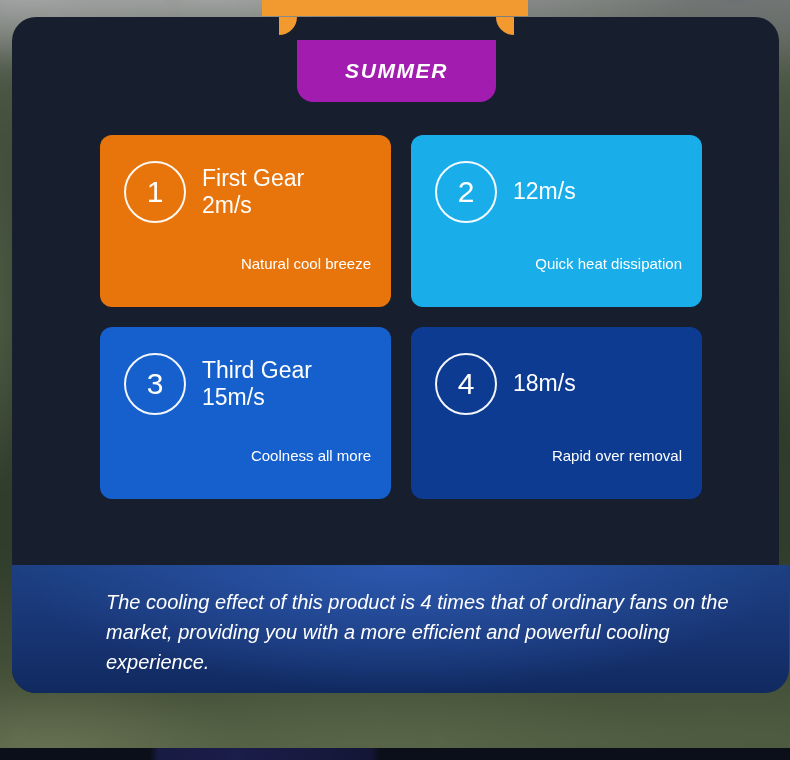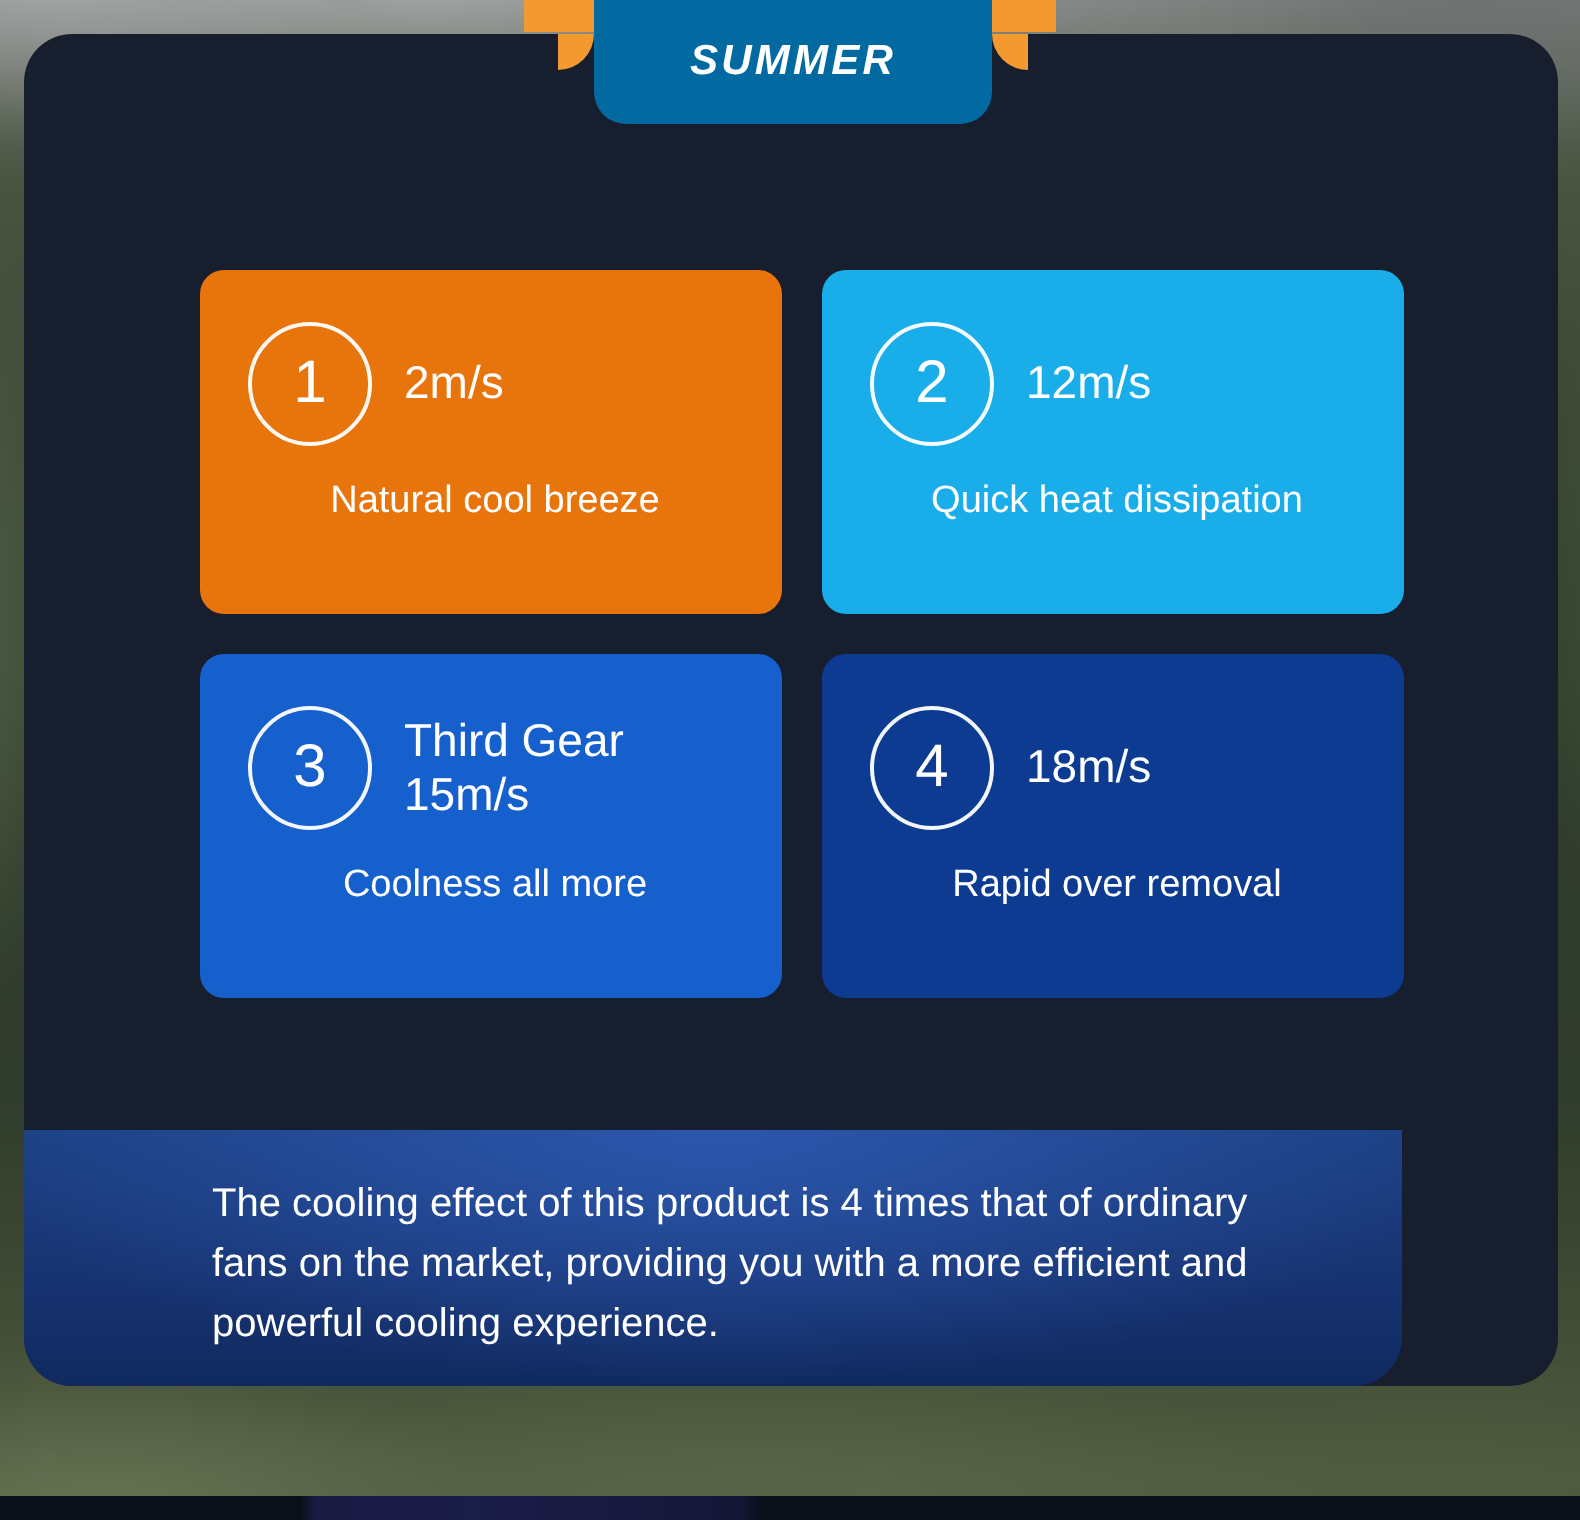--- a/index.html
+++ b/index.html
@@ -173,40 +173,41 @@
     font-size: 23px;
     font-weight: 400;
     white-space: nowrap;
   }
   .card-speed {
     color: #ffffff;
     font-size: 23px;
     font-weight: 400;
   }
   .card-desc {
-    margin-top: 17px;
-    text-align: center;
-    color: #ffffff;
-    font-size: 19px;
+    margin-top: 32px;
+    text-align: right;
+    color: #ffffff;
+    font-size: 15px;
     font-weight: 400;
   }
 
   
   .footer {
     position: absolute;
     left: 12px;
     top: 565px;
-    width: 689px;
+    width: 777px;
     height: 128px;
     border-radius: 0 0 24px 24px;
     background:
       radial-gradient(ellipse 520px 160px at 50% 8%, #2a55a8 0%, rgba(42,85,168,0) 72%),
       linear-gradient(180deg, #1b3c7f 0%, #1a3straight 0%, #17326d 55%, #0e2558 100%);
     background-color: #14306a;
     overflow: hidden;
+    font-style: italic;
   }
   .footer-inner {
     padding: 22px 60px 0 94px;
     color: #ffffff;
     font-size: 20px;
     line-height: 1.5;
   }
 </style>
 <style>.notch::before{background:#f2992f !important;}</style></head>
 <body>
@@ -217,20 +218,21 @@
   <div class="bg-noise"></div>
 
   <div class="panel" style="background: rgb(23, 30, 46);">
 
     <div class="grid">
 
       <div class="card" style="background: rgb(232, 116, 12);">
         <div class="card-head">
           <div class="num-circle">1</div>
           <div class="card-titles">
+            <div class="card-title">First Gear</div>
             <div class="card-speed">2m/s</div>
           </div>
         </div>
         <div class="card-desc">Natural cool breeze</div>
       </div>
 
       <div class="card" style="background: rgb(25, 174, 234);">
         <div class="card-head">
           <div class="num-circle">2</div>
           <div class="card-titles">
@@ -265,19 +267,19 @@
   </div>
 
   <div class="footer" style="background: radial-gradient(520px 170px at 50% 0%, rgb(43, 87, 173) 0%, rgba(43, 87, 173, 0) 74%), linear-gradient(rgb(29, 64, 131) 0%, rgb(23, 51, 113) 58%, rgb(16, 42, 96) 100%);">
     <div class="footer-inner">The cooling effect of this product is 4 times that of ordinary fans on the market, providing you with a more efficient and powerful cooling experience.</div>
   </div>
 
   <div class="banner-wrap">
     <div class="banner-top" style="background: rgb(242, 153, 47);"></div>
     <div class="notch left" style="background: rgb(23, 30, 46);"></div>
     <div class="notch right" style="background: rgb(23, 30, 46);"></div>
-    <div class="banner-tab" style="background: #0369a1;">
+    <div class="banner-tab" style="background: #a21caf; margin-top: 40px;">
       <span class="label">SUMMER</span>
     </div>
   </div>
 
   <div class="bottom-strip"></div>
 </div>
 
 </body></html>

